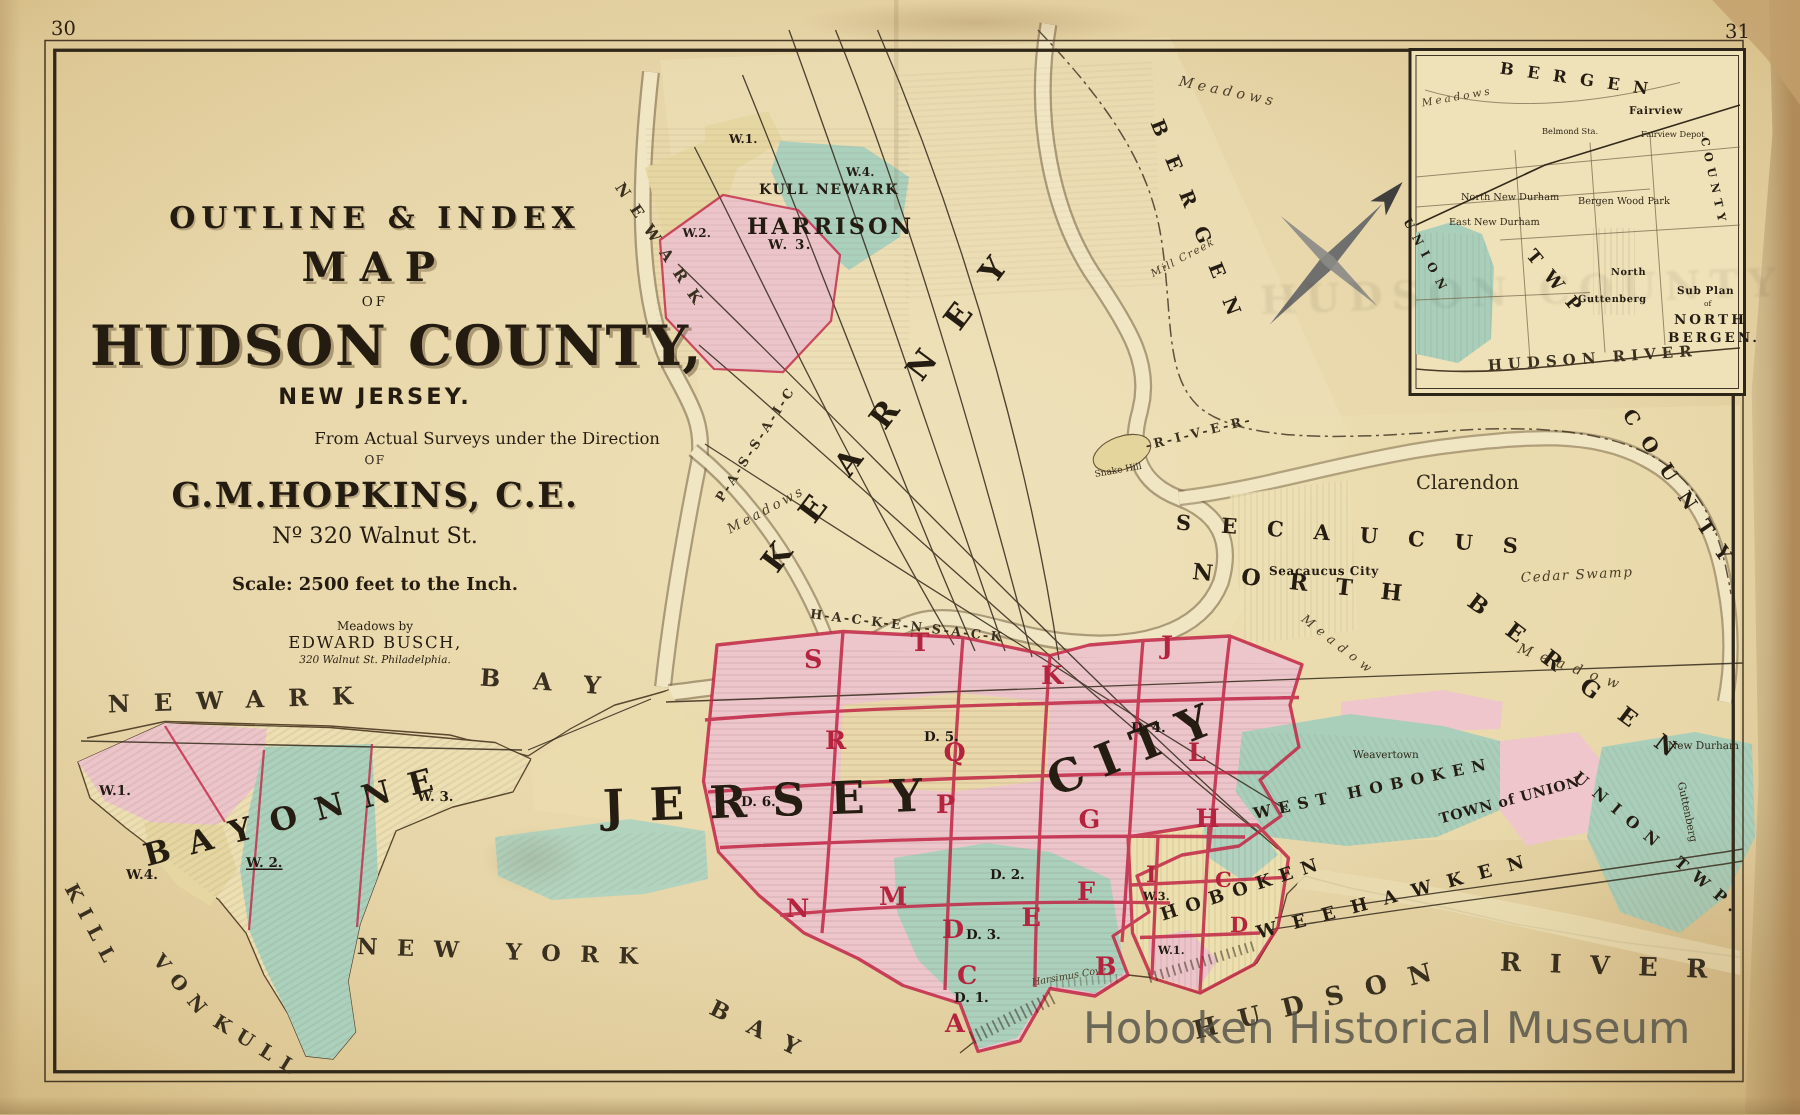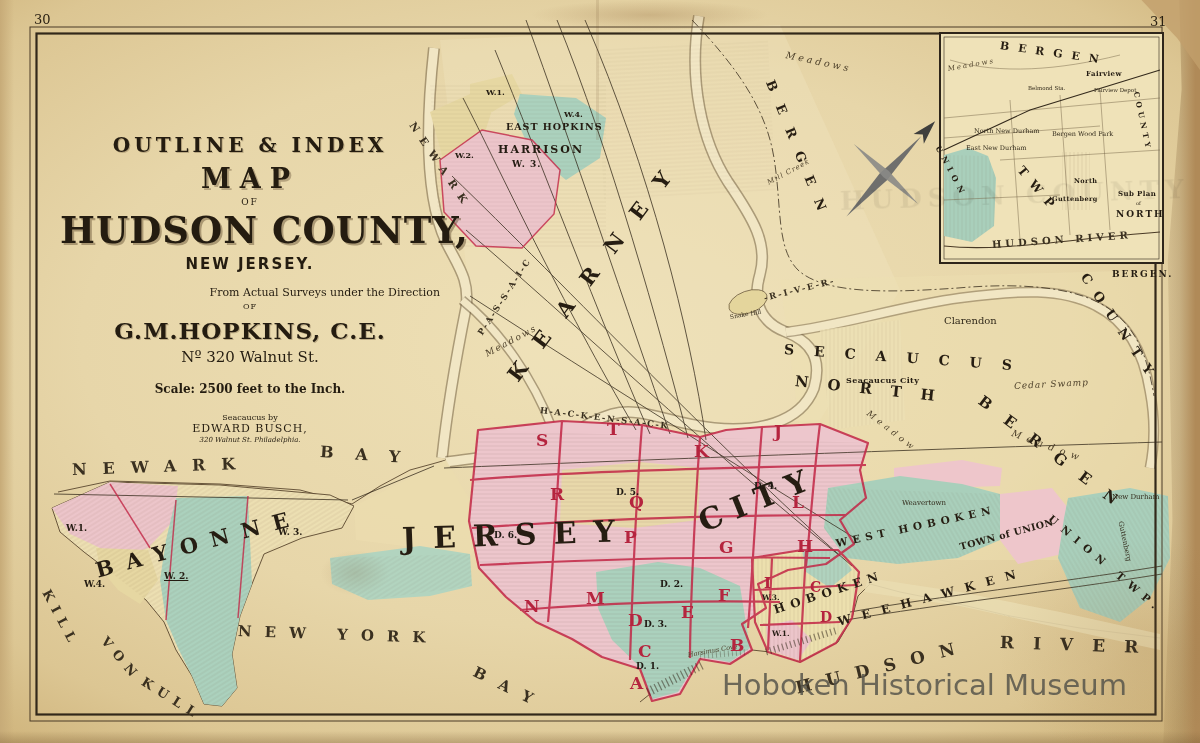--- a/index.html
+++ b/index.html
@@ -234,21 +234,21 @@
     <div class="t-outline">OUTLINE &amp; INDEX</div>
     <div class="t-map">MAP</div>
     <div class="t-of">OF</div>
     <div class="t-county">HUDSON COUNTY,</div>
     <div class="t-state">NEW JERSEY.</div>
     <div class="t-surveys">From Actual Surveys under the Direction</div>
     <div class="t-of2">OF</div>
     <div class="t-author">G.M.HOPKINS, C.E.</div>
     <div class="t-addr">Nº 320 Walnut St.</div>
     <div class="t-scale">Scale: 2500 feet to the Inch.</div>
-    <div class="t-engby">Seacaucus by</div>
+    <div class="t-engby">Meadows by</div>
     <div class="t-engraver">EDWARD BUSCH,</div>
     <div class="t-engaddr">320 Walnut St. Philadelphia.</div>
   </div>
 
   <div id="labels-layer">
       <span class="ml water" style="left: 72px; top: 462px; font-size: 16px; letter-spacing: 16px; transform: rotate(-2deg);">NEWARK</span>
       <span class="ml water" style="left: 320px; top: 444px; font-size: 16px; letter-spacing: 22px; transform: rotate(4deg);">BAY</span>
       <span class="ml water" style="left: 46px; top: 584px; font-size: 13px; letter-spacing: 7px; transform: rotate(62deg);">KILL</span>
       <span class="ml water" style="left: 104px; top: 632px; font-size: 13px; letter-spacing: 7px; transform: rotate(50deg);">VON</span>
       <span class="ml water" style="left: 143px; top: 674px; font-size: 13px; letter-spacing: 7px; transform: rotate(32deg);">KULL</span>
@@ -274,35 +274,35 @@
       <span class="ml water" style="left: 480px; top: 330px; font-size: 8.5px; letter-spacing: 2px; transform: rotate(-57deg);">P-A-S-S-A-I-C</span>
       <span class="ml water" style="left: 540px; top: 406px; font-size: 8.5px; letter-spacing: 1.5px; transform: rotate(7deg);">H-A-C-K-E-N-S-A-C-K</span>
       <span class="ml water" style="left: 764px; top: 294px; font-size: 8.5px; letter-spacing: 2px; transform: rotate(-14deg);">-R-I-V-E-R-</span>
       <span class="ml script" style="left: 486px; top: 350px; font-size: 9px; letter-spacing: 2px; transform: rotate(-28deg);">Meadows</span>
       <span class="ml script" style="left: 786px; top: 50px; font-size: 9.5px; letter-spacing: 3px; transform: rotate(12deg);">Meadows</span>
       <span class="ml script" style="left: 1012px; top: 428px; font-size: 9.5px; letter-spacing: 6px; transform: rotate(20deg);">Meadow</span>
       <span class="ml script" style="left: 868px; top: 408px; font-size: 8.5px; letter-spacing: 4px; transform: rotate(38deg);">Meadow</span>
       <span class="ml script" style="left: 1014px; top: 382px; font-size: 9px; letter-spacing: 1px; transform: rotate(-3deg);">Cedar Swamp</span>
       <span class="ml script" style="left: 768px; top: 180px; font-size: 7px; letter-spacing: 1px; transform: rotate(-28deg);">Mill Creek</span>
       <span class="ml script" style="left: 688px; top: 652px; font-size: 6.5px; transform: rotate(-10deg);">Harsimus Cove</span>
-      <span class="ml place" style="left: 498px; top: 144px; font-size: 11px; letter-spacing: 2px;">HARRISON</span>
+      <span class="ml place" style="left: 498px; top: 144px; font-size: 15px; letter-spacing: 2px;">HARRISON</span>
       <span class="ml ward" style="left: 512px; top: 160px; font-size: 9px; letter-spacing: 1px;">W. 3.</span>
-      <span class="ml place" style="left: 506px; top: 122px; font-size: 9.5px; letter-spacing: 1px;">EAST HOPKINS</span>
+      <span class="ml place" style="left: 506px; top: 122px; font-size: 9.5px; letter-spacing: 1px;">KULL NEWARK</span>
       <span class="ml ward" style="left: 486px; top: 88px; font-size: 8px;">W.1.</span>
       <span class="ml ward" style="left: 455px; top: 116px; font-size: 8px; margin-top: 35px;">W.2.</span>
       <span class="ml ward" style="left: 564px; top: 110px; font-size: 8px;">W.4.</span>
       <span class="ml ward" style="left: 66px; top: 524px; font-size: 9px;">W.1.</span>
       <span class="ml ward" style="left: 84px; top: 580px; font-size: 9px;">W.4.</span>
       <span class="ml ward" style="left: 164px; top: 572px; font-size: 9px; text-decoration: underline;">W. 2.</span>
       <span class="ml ward" style="left: 278px; top: 528px; font-size: 9px;">W. 3.</span>
       <span class="ml placesm" style="left: 902px; top: 500px; font-size: 7px;">Weavertown</span>
       <span class="ml placesm" style="left: 1112px; top: 494px; font-size: 7px;">New Durham</span>
       <span class="ml placesm" style="left: 1120px; top: 518px; font-size: 7px; transform: rotate(78deg);">Guttenberg</span>
       <span class="ml place" style="left: 846px; top: 376px; font-size: 8px;">Seacaucus City</span>
-      <span class="ml placesm" style="left: 944px; top: 316px; font-size: 10px;">Clarendon</span>
+      <span class="ml placesm" style="left: 944px; top: 316px; font-size: 13px;">Clarendon</span>
       <span class="ml placesm" style="left: 730px; top: 314px; font-size: 6px; transform: rotate(-10deg);">Snake Hill</span>
       <span class="ml ward" style="left: 762px; top: 594px; font-size: 7.5px;">W.3.</span>
       <span class="ml ward" style="left: 772px; top: 630px; font-size: 7.5px;">W.1.</span>
       <span class="ml dletter" style="left: 536px; top: 432px; font-size: 17px;">S</span>
       <span class="ml dletter" style="left: 607px; top: 421px; font-size: 17px;">T</span>
       <span class="ml dletter" style="left: 694px; top: 443px; font-size: 17px;">K</span>
       <span class="ml dletter" style="left: 774px; top: 423px; font-size: 17px;">J</span>
       <span class="ml dletter" style="left: 550px; top: 486px; font-size: 17px;">R</span>
       <span class="ml dletter" style="left: 629px; top: 494px; font-size: 17px;">Q</span>
       <span class="ml dletter" style="left: 792px; top: 494px; font-size: 17px;">L</span>
@@ -331,21 +331,21 @@
       <span class="ml placesm" style="left: 1094px; top: 88px; font-size: 5.5px;">Fairview Depot</span>
       <span class="ml placesm" style="left: 1028px; top: 86px; font-size: 5.5px;">Belmond Sta.</span>
       <span class="ml placesm" style="left: 974px; top: 128px; font-size: 6.5px;">North New Durham</span>
       <span class="ml placesm" style="left: 966px; top: 145px; font-size: 6.5px;">East New Durham</span>
       <span class="ml placesm" style="left: 1052px; top: 131px; font-size: 6.5px;">Bergen Wood Park</span>
       <span class="ml place" style="left: 1074px; top: 178px; font-size: 6.5px;">North</span>
       <span class="ml place" style="left: 1052px; top: 196px; font-size: 6.5px;">Guttenberg</span>
       <span class="ml place" style="left: 1118px; top: 190px; font-size: 7px;">Sub Plan</span>
       <span class="ml placesm" style="left: 1136px; top: 201px; font-size: 5px;">of</span>
       <span class="ml place" style="left: 1116px; top: 210px; font-size: 9px; letter-spacing: 2px;">NORTH</span>
-      <span class="ml place" style="left: 1112px; top: 222px; font-size: 9px; letter-spacing: 2px; margin-top: 48px;">BERGEN.</span>
+      <span class="ml place" style="left: 1112px; top: 222px; font-size: 9px; letter-spacing: 2px;">BERGEN.</span>
       <span class="ml region" style="left: 938px; top: 142px; font-size: 8px; letter-spacing: 5px; transform: rotate(62deg);">UNION</span>
       <span class="ml region" style="left: 1020px; top: 162px; font-size: 12px; letter-spacing: 9px; transform: rotate(50deg);">TWP</span>
       <span class="ml water" style="left: 992px; top: 240px; font-size: 10px; letter-spacing: 4px; transform: rotate(-4deg);">HUDSON RIVER</span>
       <span class="ml region" style="left: 1136px; top: 88px; font-size: 7.5px; letter-spacing: 4px; transform: rotate(78deg);">COUNTY</span>
       <span class="ml script" style="left: 948px; top: 66px; font-size: 7px; letter-spacing: 2px; transform: rotate(-10deg);">Meadows</span>
       <span class="ml ghost" style="left: 840px; top: 188px; font-size: 26px; letter-spacing: 6px; transform: rotate(-2deg);">HUDSON COUNTY</span>
     </div>
 
   <div id="watermark">Hoboken Historical Museum</div>
 </div>

